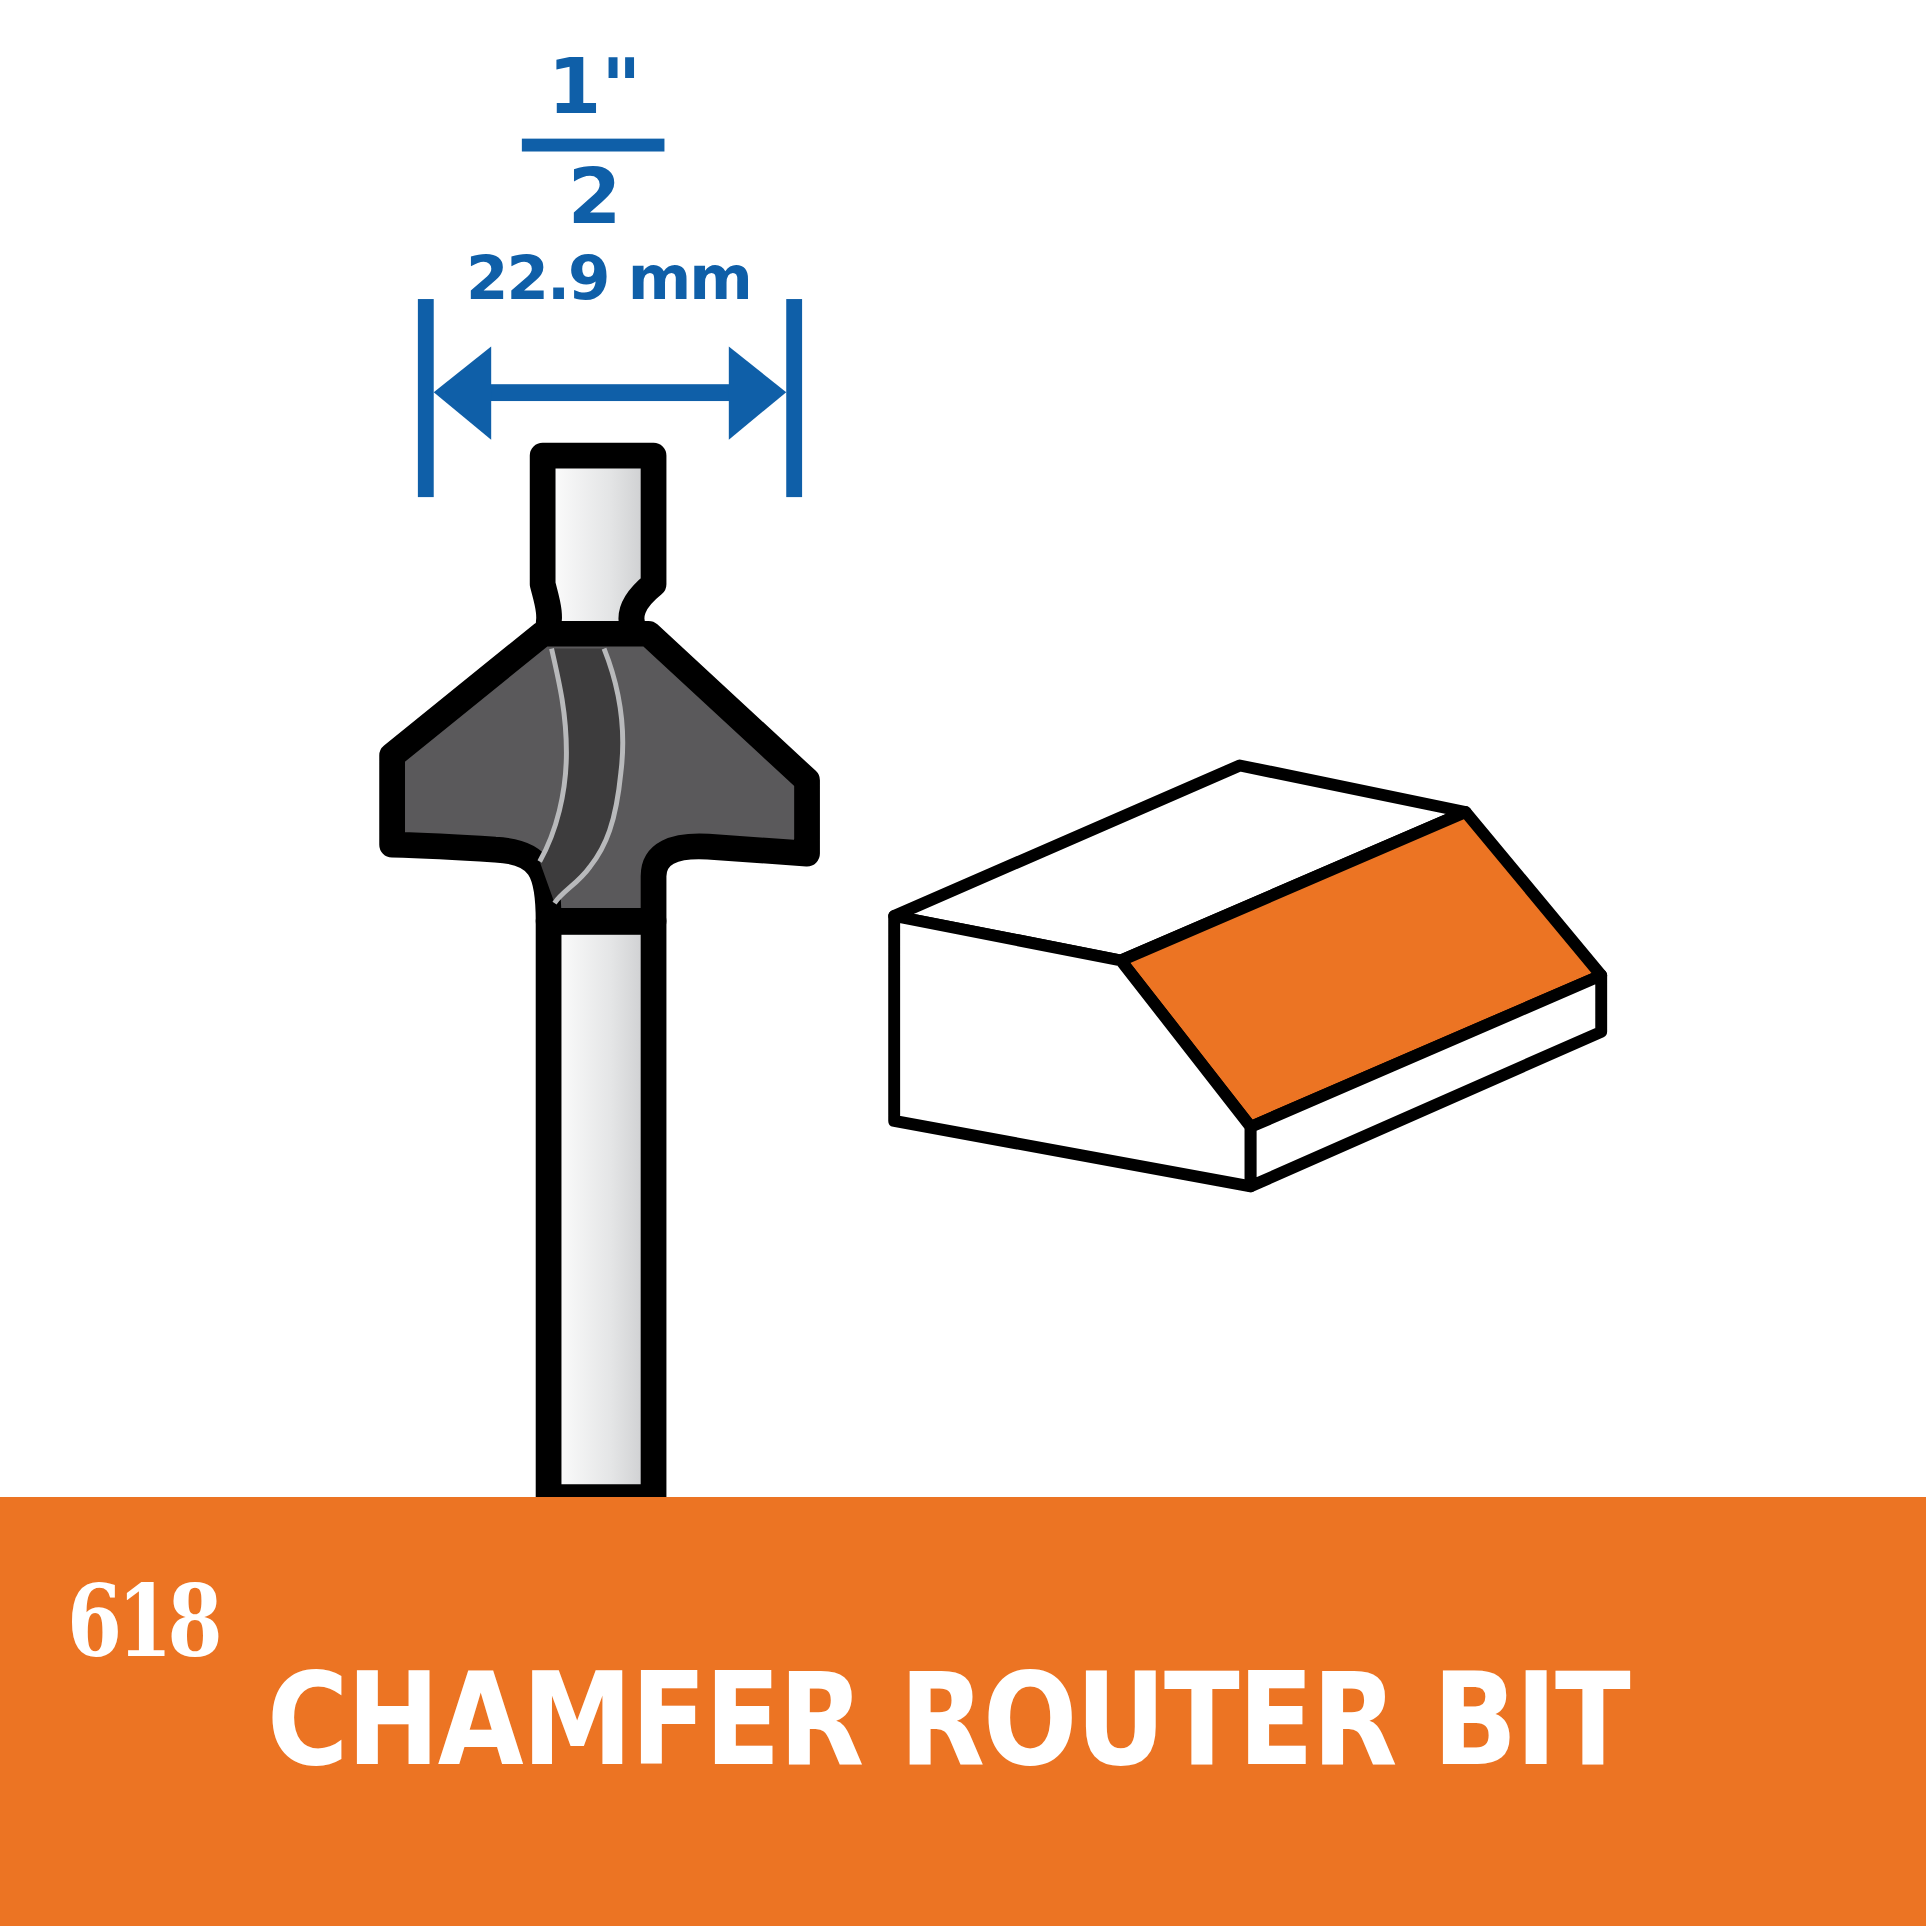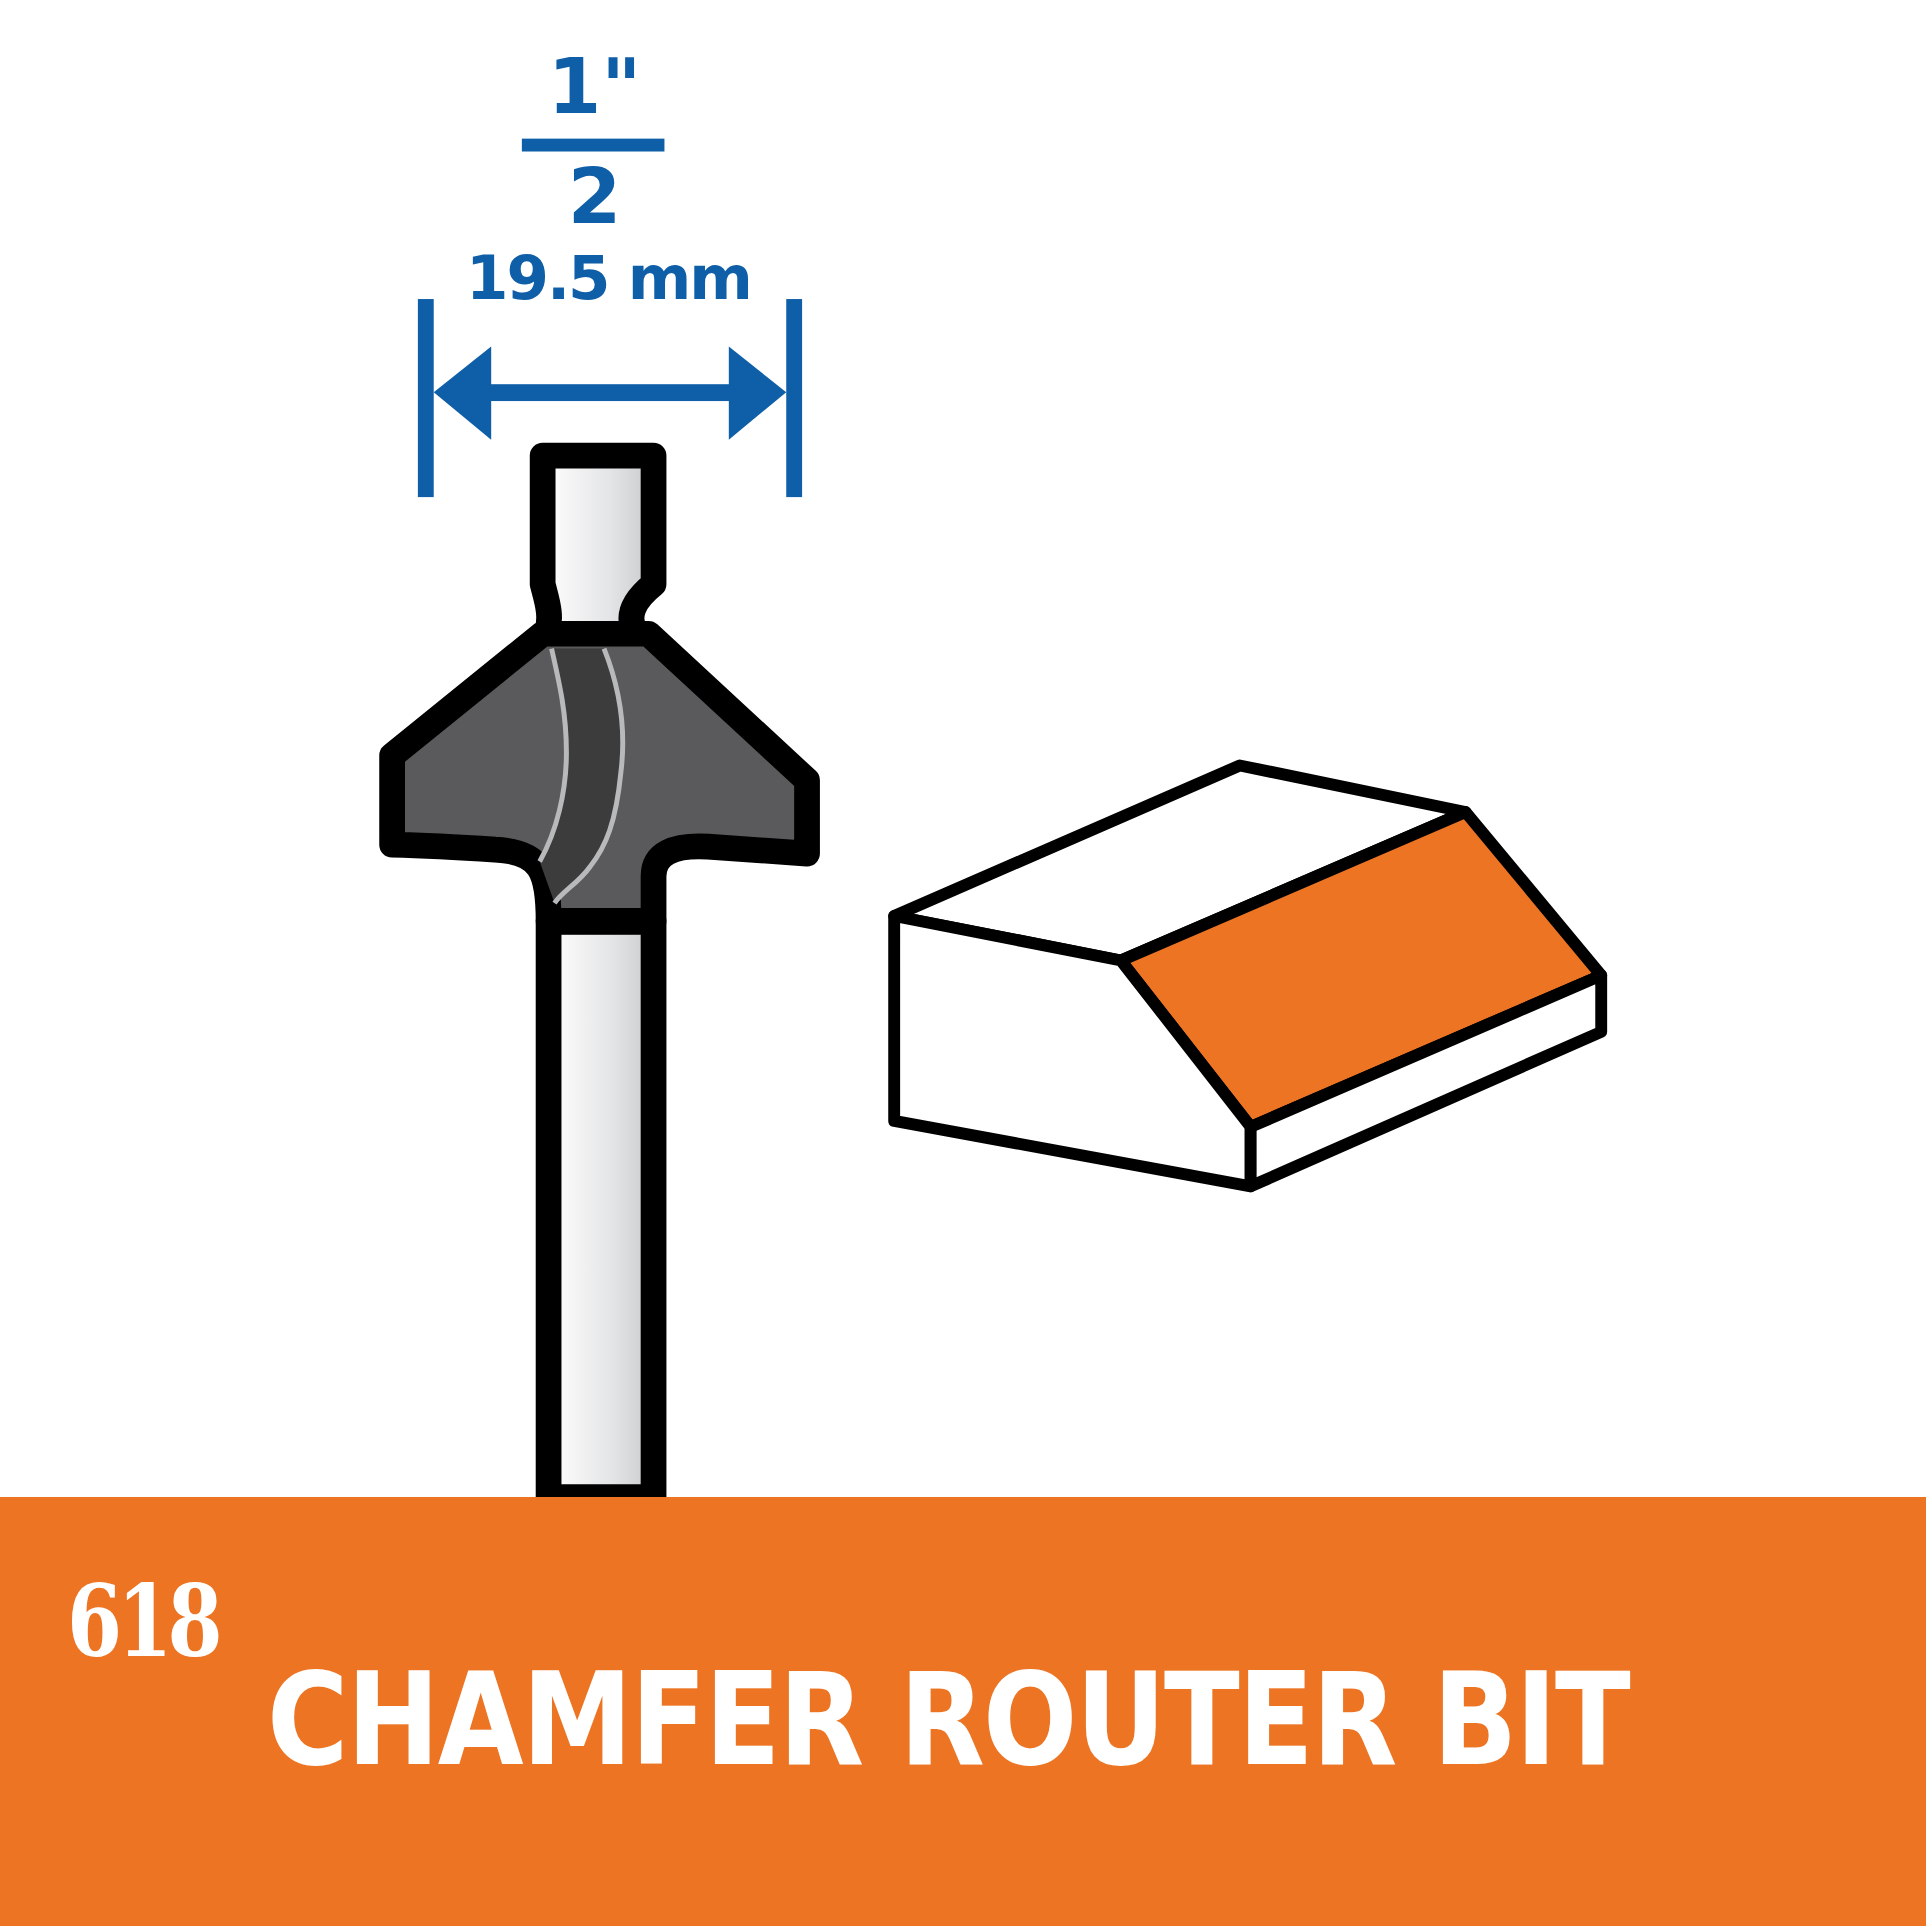--- a/index.html
+++ b/index.html
@@ -13,21 +13,21 @@
     .part-no { position: absolute; left: 67px; top: 75px; color: #ffffff; font-family: "DejaVu Serif", serif; font-weight: bold; font-size: 99px; line-height: 99px; letter-spacing: -6px; transform: scaleX(0.8); transform-origin: left top; }
     .prod-name { position: absolute; left: 267px; top: 158px; color: #ffffff; font-family: "DejaVu Sans", sans-serif; font-weight: bold; font-size: 129px; line-height: 129px; letter-spacing: -2px; transform: scaleX(0.86); transform-origin: left top; white-space: nowrap; }
   </style>
 </head>
 <body>
 
 <div class="canvas">
 
   <div class="dim-text dim-num">1"</div>
   <div class="dim-text dim-den">2</div>
-  <div class="dim-text dim-mm">19.5 mm</div>
+  <div class="dim-text dim-mm">22.9 mm</div>
 
   <svg width="1927" height="1927" viewBox="0 0 1946 1946" style="position:absolute;left:0;top:0;pointer-events:none">
     <defs>
       <linearGradient id="shankGrad" x1="0" x2="1" y1="0" y2="0">
         <stop offset="0" stop-color="#ffffff"></stop>
         <stop offset="0.6" stop-color="#e4e5e6"></stop>
         <stop offset="1" stop-color="#c9cacc"></stop>
       </linearGradient>
     </defs>
 

